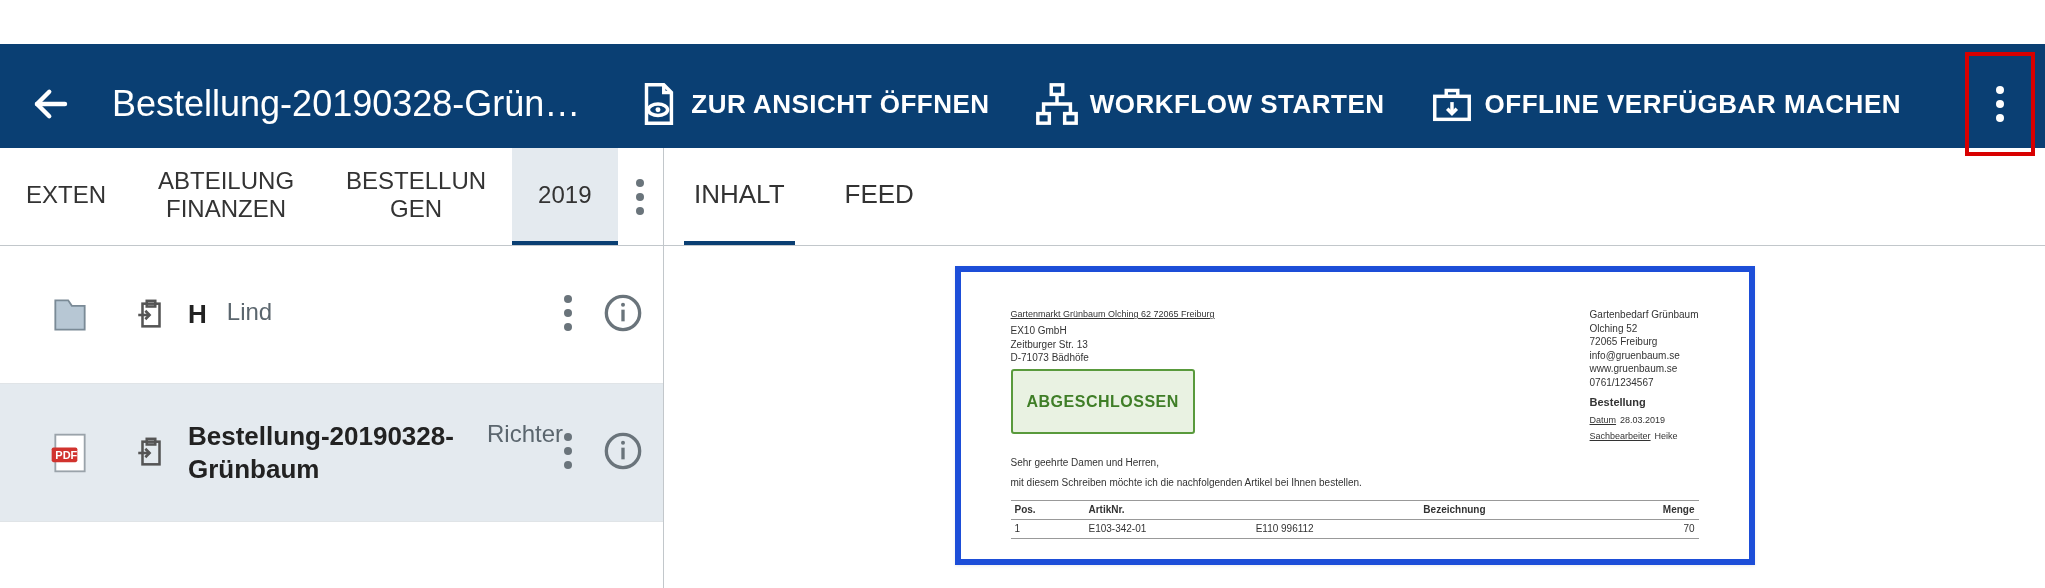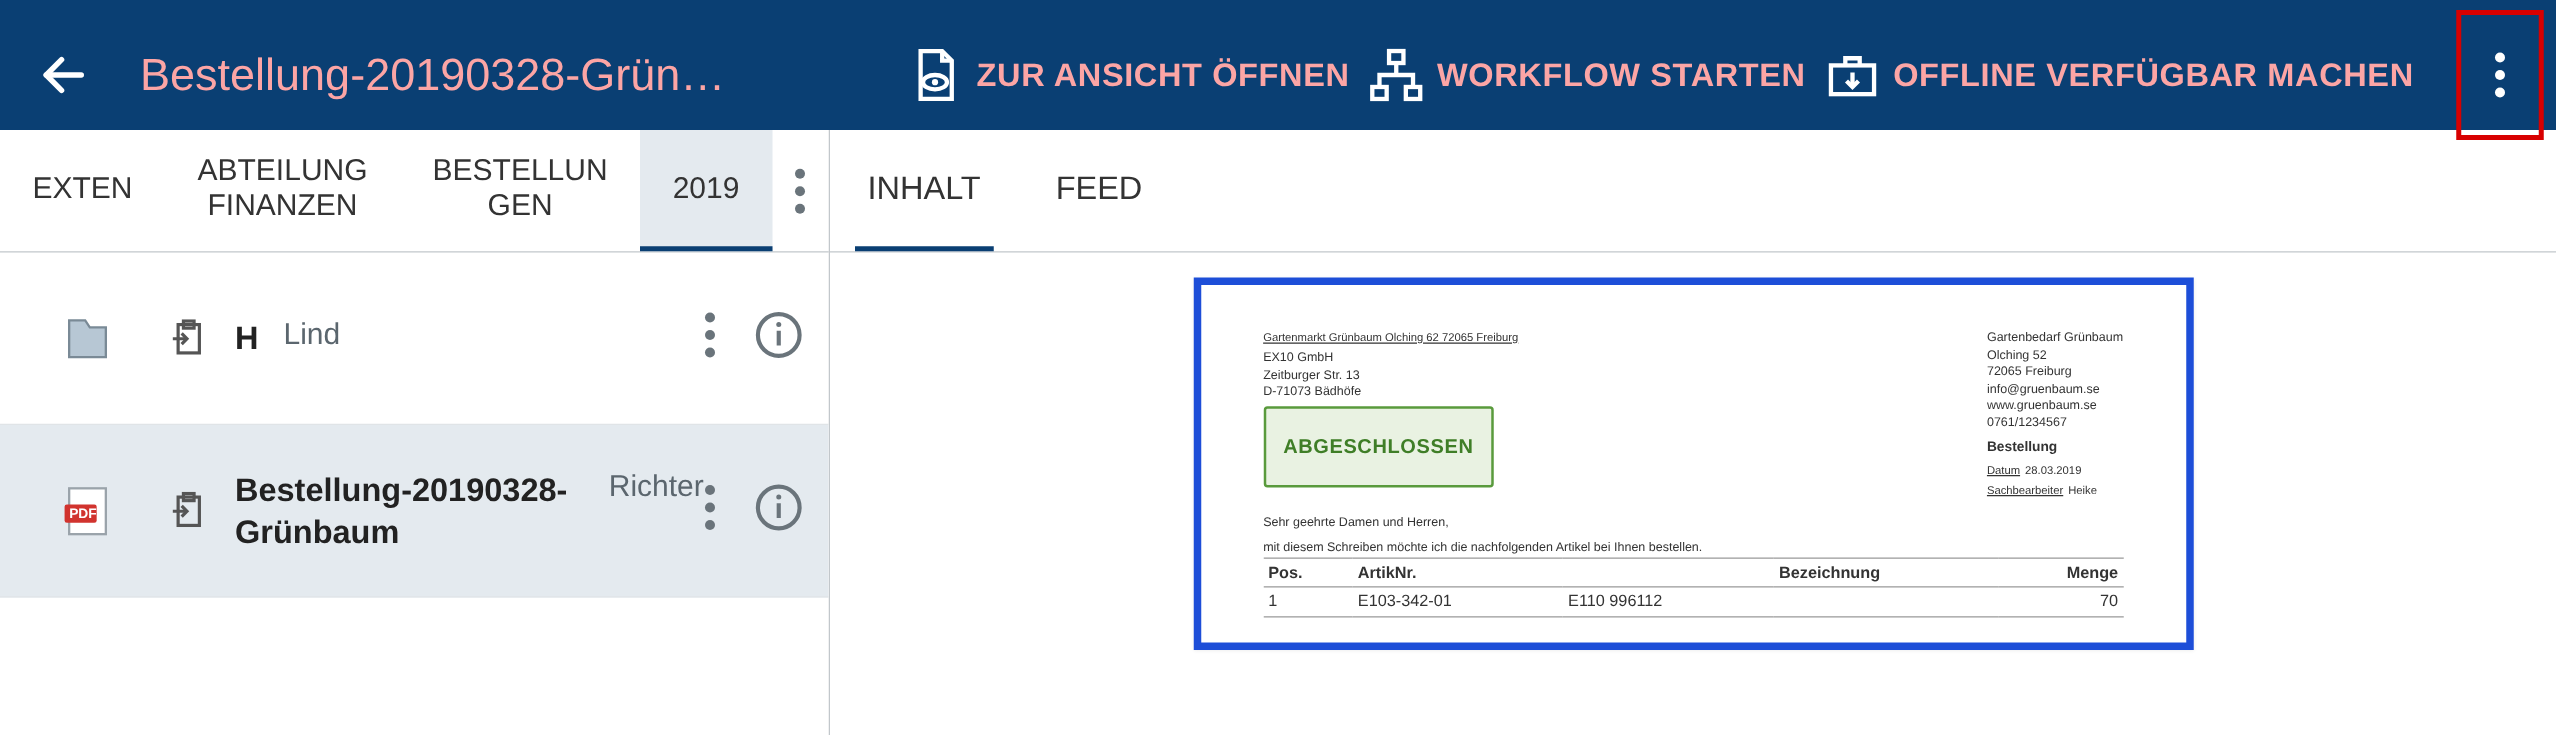--- a/index.html
+++ b/index.html
@@ -3,26 +3,27 @@
 <meta charset="utf-8">
 <style>
   * { box-sizing: border-box; margin: 0; padding: 0; font-family: "Segoe UI", Arial, sans-serif; }
   body { width: 2045px; height: 588px; background: #fff; overflow: hidden; }
 
   
   .header {
     display: flex; align-items: center;
     height: 104px;
     background: #0a3f73;
-    color: #fca5a5;
+    color: #ffffff;
     padding: 16px 10px 0 30px;
+    margin-top: 44px;
   }
   .header .back { flex: 0 0 auto; display:flex; align-items:center; margin-right: 40px; }
   .header .title { font-size: 36px; font-weight: 400; flex: 0 0 auto; margin-right: 40px; white-space: nowrap; }
-  .header .actions { display:flex; align-items:center; flex: 1 1 auto; justify-content: flex-end; gap: 14px; text-align: center; }
+  .header .actions { display:flex; align-items:center; flex: 1 1 auto; justify-content: flex-end; gap: 44px; text-align: center; }
   .header .action { display:flex; align-items:center; gap: 10px; font-size: 26px; font-weight: 600; letter-spacing: 0.5px; white-space: nowrap; }
   .header .action svg { flex: 0 0 auto; }
   .more-box { border: 4px solid #d80000; height: 104px; width: 70px; display:flex; align-items:center; justify-content:center; margin-left: 20px; }
 
   
   .content { display:flex; height: calc(588px - 104px); }
   .left  { width: 664px; border-right: 1px solid #c2c7cb; display:flex; flex-direction:column; }
   .right { flex:1; display:flex; flex-direction:column; }
 
   
@@ -61,21 +62,21 @@
   .preview .hdr .addr .ul { text-decoration: underline; display:block; margin-bottom:4px; font-size:9px; }
   .preview .stamp {
     display:inline-block; border:2px solid #599a3c; color:#3f7e27; font-weight:700;
     padding: 20px 14px; font-size:16px; letter-spacing:0.5px; background:#e9f2e2; border-radius:3px;
     margin-top: 4px;
   }
   .preview .ordertitle { font-weight:700; font-size:11px; margin-top: 6px; }
   .preview .meta { display:flex; gap:20px; font-size:9px; margin-top:4px; }
   .preview .meta div span:first-child{ text-decoration:underline; margin-right:4px;}
   .preview .body { margin-top: 14px; font-size:10px; line-height:1.4; }
-  .preview table { width:100%; border-collapse:collapse; font-size:13px;}
+  .preview table { width:100%; border-collapse:collapse; margin-top:10px; font-size:10px;}
   .preview th, .preview td { border-top:1px solid #999; border-bottom:1px solid #999; padding:2px 4px; text-align:left;}
   .preview th:last-child, .preview td:last-child{ text-align:right;}
 
   
   .dots3 circle { fill:#6a747b; }
   .dots3.white circle{ fill:#fff;}
 </style>
 </head>
 <body>
 

